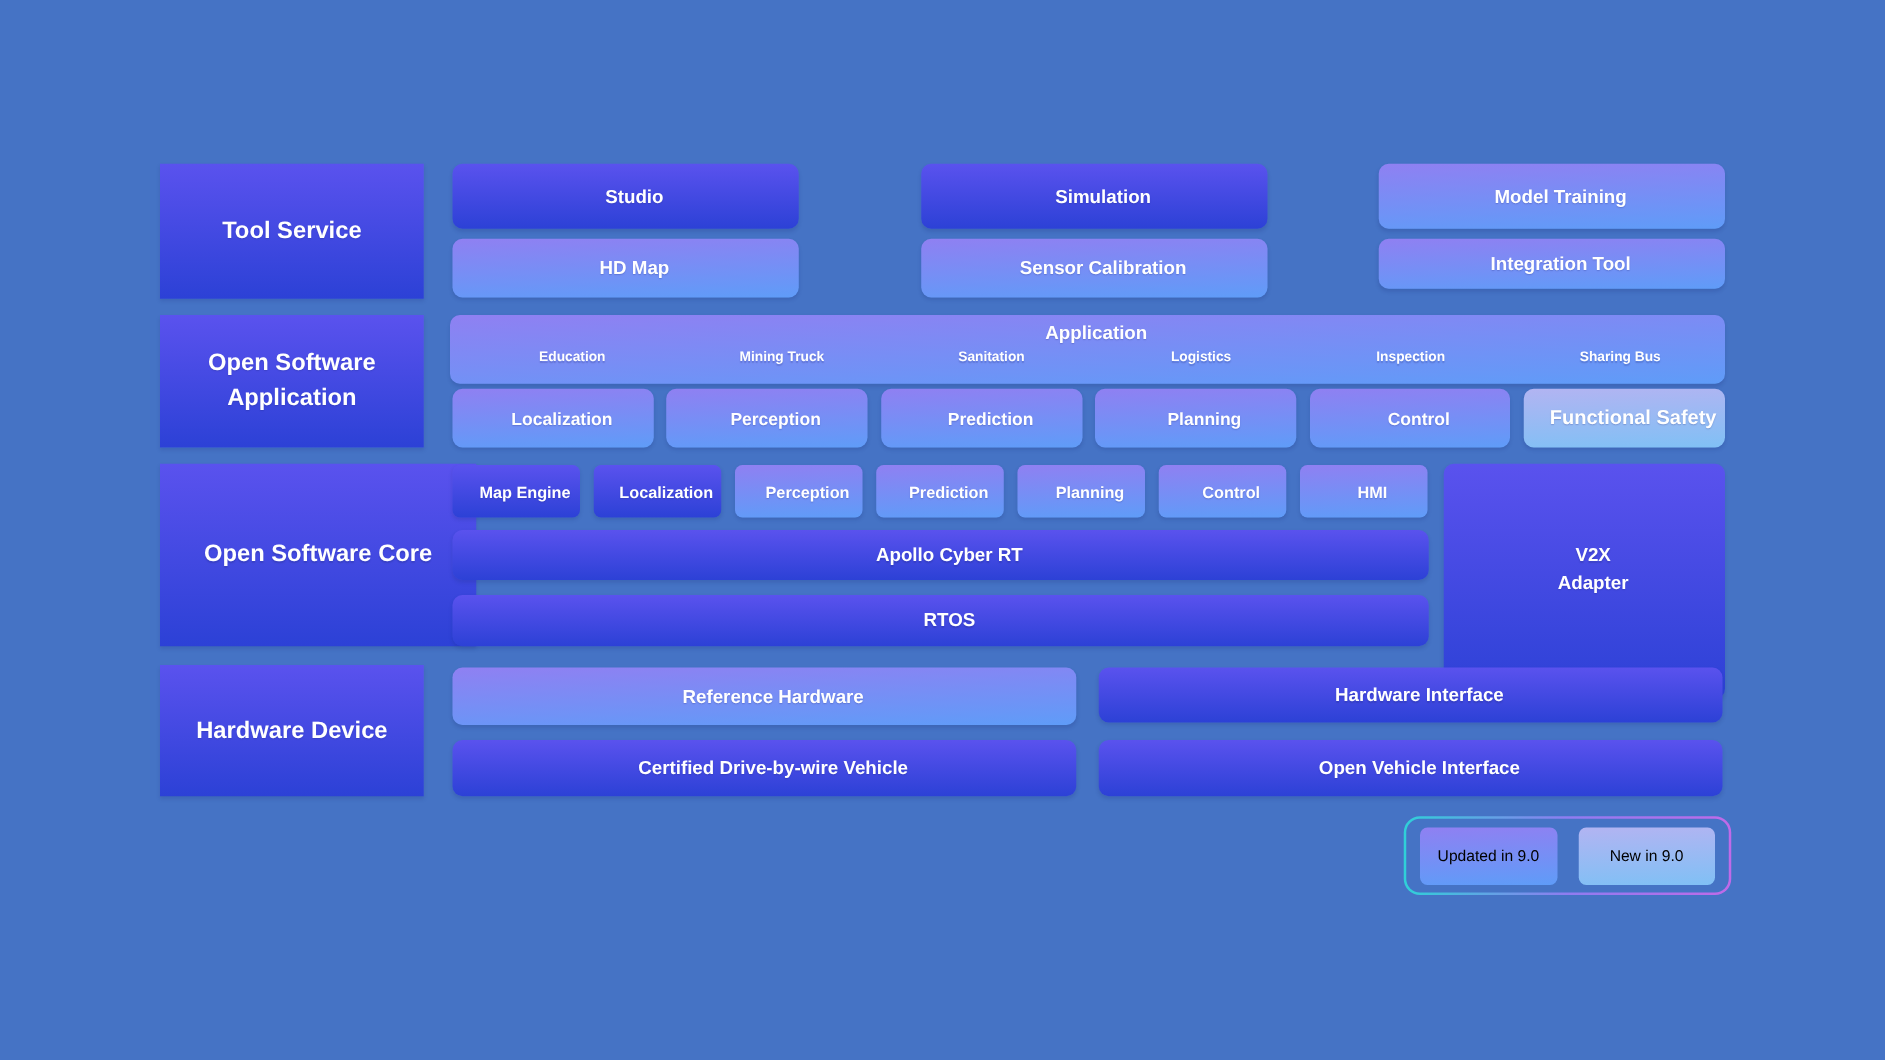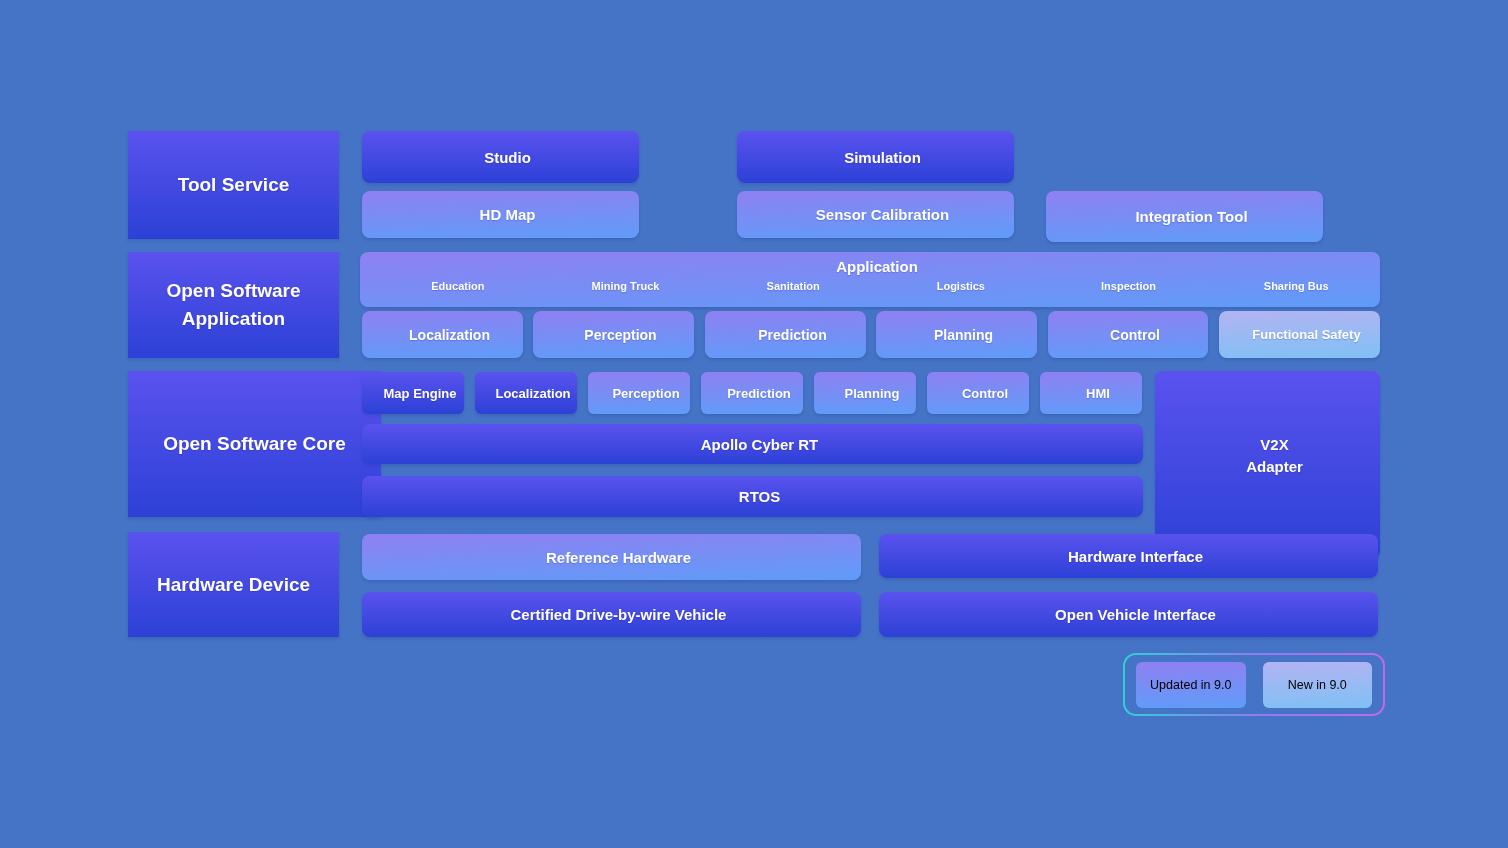--- a/index.html
+++ b/index.html
@@ -61,40 +61,41 @@
 
   <div class="box base lbl" style="left:128px;top:131px;width:211px;height:108px;">Tool Service</div>
   <div class="box base lbl" style="left:128px;top:252px;width:211px;height:106px;">Open Software Application</div>
   <div class="box base lbl" style="left:128px;top:371px;width:253px;height:146px;">Open Software Core</div>
   <div class="box base lbl" style="left:128px;top:532px;width:211px;height:105px;">Hardware Device</div>
 
   <div class="box base" style="left:362px;top:131px;width:277px;height:52px;">Studio</div>
   <div class="box upd" style="left:362px;top:191px;width:277px;height:47px;">HD Map</div>
   <div class="box base" style="left:737px;top:131px;width:277px;height:52px;">Simulation</div>
   <div class="box upd" style="left:737px;top:191px;width:277px;height:47px;">Sensor Calibration</div>
-  <div class="box upd" style="left:1046px;top:191px;width:277px;height:51px;">Integration Tool</div>
+  <div class="box upd" style="left:1103px;top:131px;width:277px;height:52px;">Model Training</div>
+  <div class="box upd" style="left:1103px;top:191px;width:277px;height:40px;">Integration Tool</div>
 
   <div class="box upd app-bar" style="left:360px;top:252px;width:1020px;height:55px;">
     <div class="app-title">Application</div>
     <div class="app-items">
       <span>Education</span>
       <span>Mining Truck</span>
       <span>Sanitation</span>
       <span>Logistics</span>
       <span>Inspection</span>
       <span>Sharing Bus</span>
     </div>
   </div>
 
   <div class="box upd" style="left:362px;top:311px;width:161px;height:47px;font-size:14px;">Localization</div>
   <div class="box upd" style="left:533px;top:311px;width:161px;height:47px;font-size:14px;">Perception</div>
   <div class="box upd" style="left:705px;top:311px;width:161px;height:47px;font-size:14px;">Prediction</div>
   <div class="box upd" style="left:876px;top:311px;width:161px;height:47px;font-size:14px;">Planning</div>
   <div class="box upd" style="left:1048px;top:311px;width:160px;height:47px;font-size:14px;">Control</div>
-  <div class="box new" style="left:1219px;top:311px;width:161px;height:47px;font-size:13px;">Functional Safety</div>
+  <div class="box new" style="left:1219px;top:311px;width:161px;height:47px;font-size:16px;">Functional Safety</div>
 
   <div class="box base small" style="left:362px;top:372px;width:102px;height:42px;">Map Engine</div>
   <div class="box base small" style="left:475px;top:372px;width:102px;height:42px;">Localization</div>
   <div class="box upd small" style="left:588px;top:372px;width:102px;height:42px;">Perception</div>
   <div class="box upd small" style="left:701px;top:372px;width:102px;height:42px;">Prediction</div>
   <div class="box upd small" style="left:814px;top:372px;width:102px;height:42px;">Planning</div>
   <div class="box upd small" style="left:927px;top:372px;width:102px;height:42px;">Control</div>
   <div class="box upd small" style="left:1040px;top:372px;width:102px;height:42px;">HMI</div>
 
   <div class="box base" style="left:362px;top:424px;width:781px;height:40px;">Apollo Cyber RT</div>

